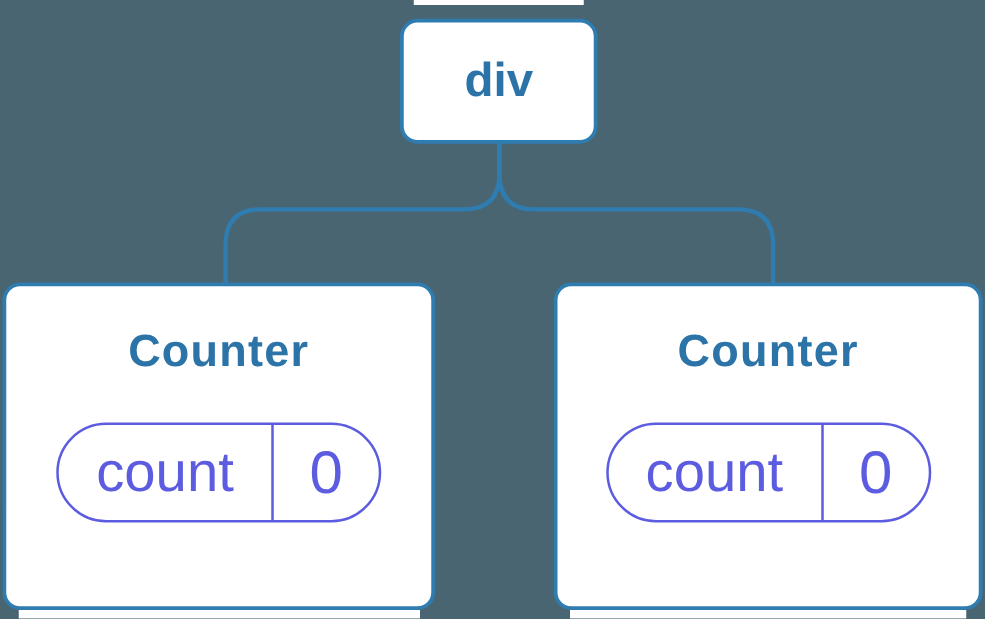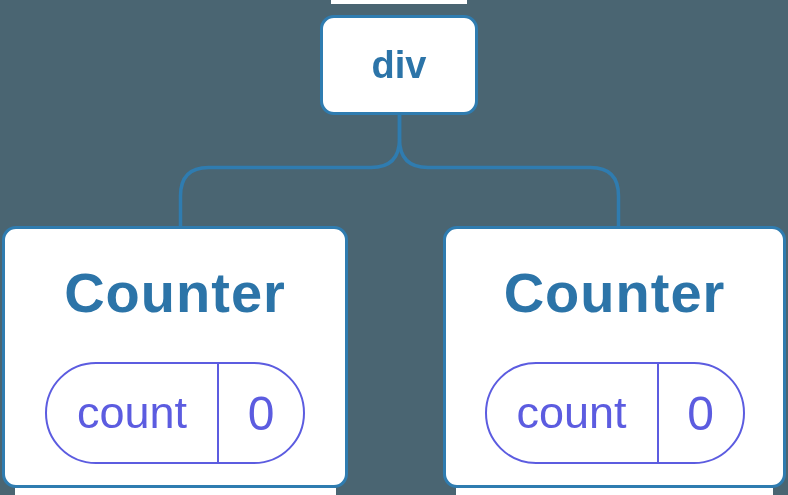--- a/index.html
+++ b/index.html
@@ -60,30 +60,30 @@
     top: 226px;
     height: 262px;
     display: flex;
     flex-direction: column;
     align-items: center;
   }
   .node-child-left  { left: 2px;   width: 346px; }
   .node-child-right { left: 443px; width: 343px; }
   .node-title {
     margin-top: 30px;
-    font-size: 56px;
+    font-size: 36px;
     font-weight: 600;
     letter-spacing: 1px;
     line-height: 1.2;
     color: var(--text-blue);
   }
   .state-pill {
     margin-top: 36px;
     width: 260px;
-    height: 102px;
+    height: 80px;
     border: 2px solid var(--purple);
     border-radius: 51px;
     display: flex;
     align-items: stretch;
     overflow: hidden;
     color: var(--purple);
   }
   .pill-key {
     width: 170px;
     display: flex;

